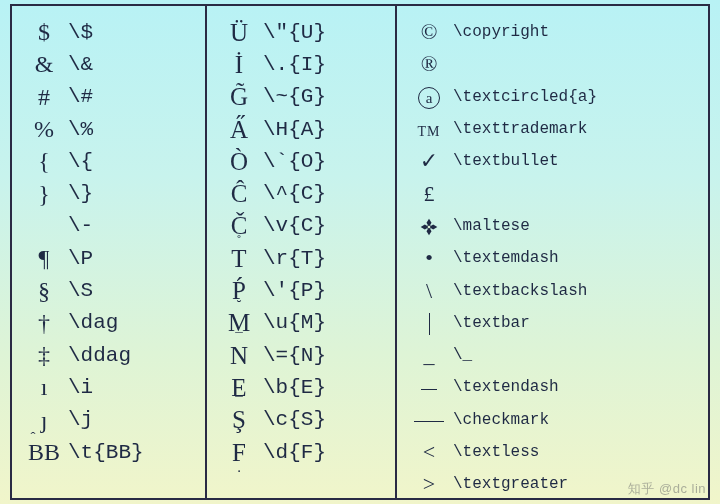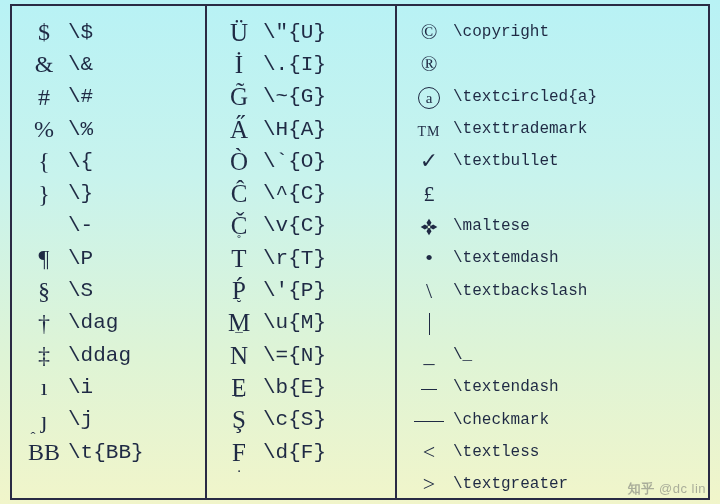--- a/index.html
+++ b/index.html
@@ -92,21 +92,21 @@
 
   .watermark {
     position: absolute;
     right: 14px;
     bottom: 6px;
     font-size: 13px;
     color: rgba(40,40,60,0.35);
     font-family: Arial, sans-serif;
     letter-spacing: 0.5px;
   }
-  .zh { font-family: "PingFang SC","Microsoft YaHei",sans-serif; font-weight:bold;}
+  .zh { font-family: "PingFang SC","Microsoft YaHei",sans-serif; font-weight:normal;}
 </style>
 </head>
 <body>
 
 <div class="frame">
   <div class="col col1">
       <div class="row">
         <div class="sym">$</div>
         <div class="cmd">\$</div>
       </div>
@@ -254,20 +254,21 @@
       <div class="row">
         <div class="sym">•</div>
         <div class="cmd">\textemdash</div>
       </div>
       <div class="row">
         <div class="sym">\</div>
         <div class="cmd">\textbackslash</div>
       </div>
       <div class="row">
         <div class="sym"><span class="vbar"></span></div>
+        <div class="cmd">\textbar</div>
       </div>
       <div class="row">
         <div class="sym">_</div>
         <div class="cmd">\_</div>
       </div>
       <div class="row">
         <div class="sym"><span class="end"></span></div>
         <div class="cmd">\textendash</div>
       </div>
       <div class="row">

